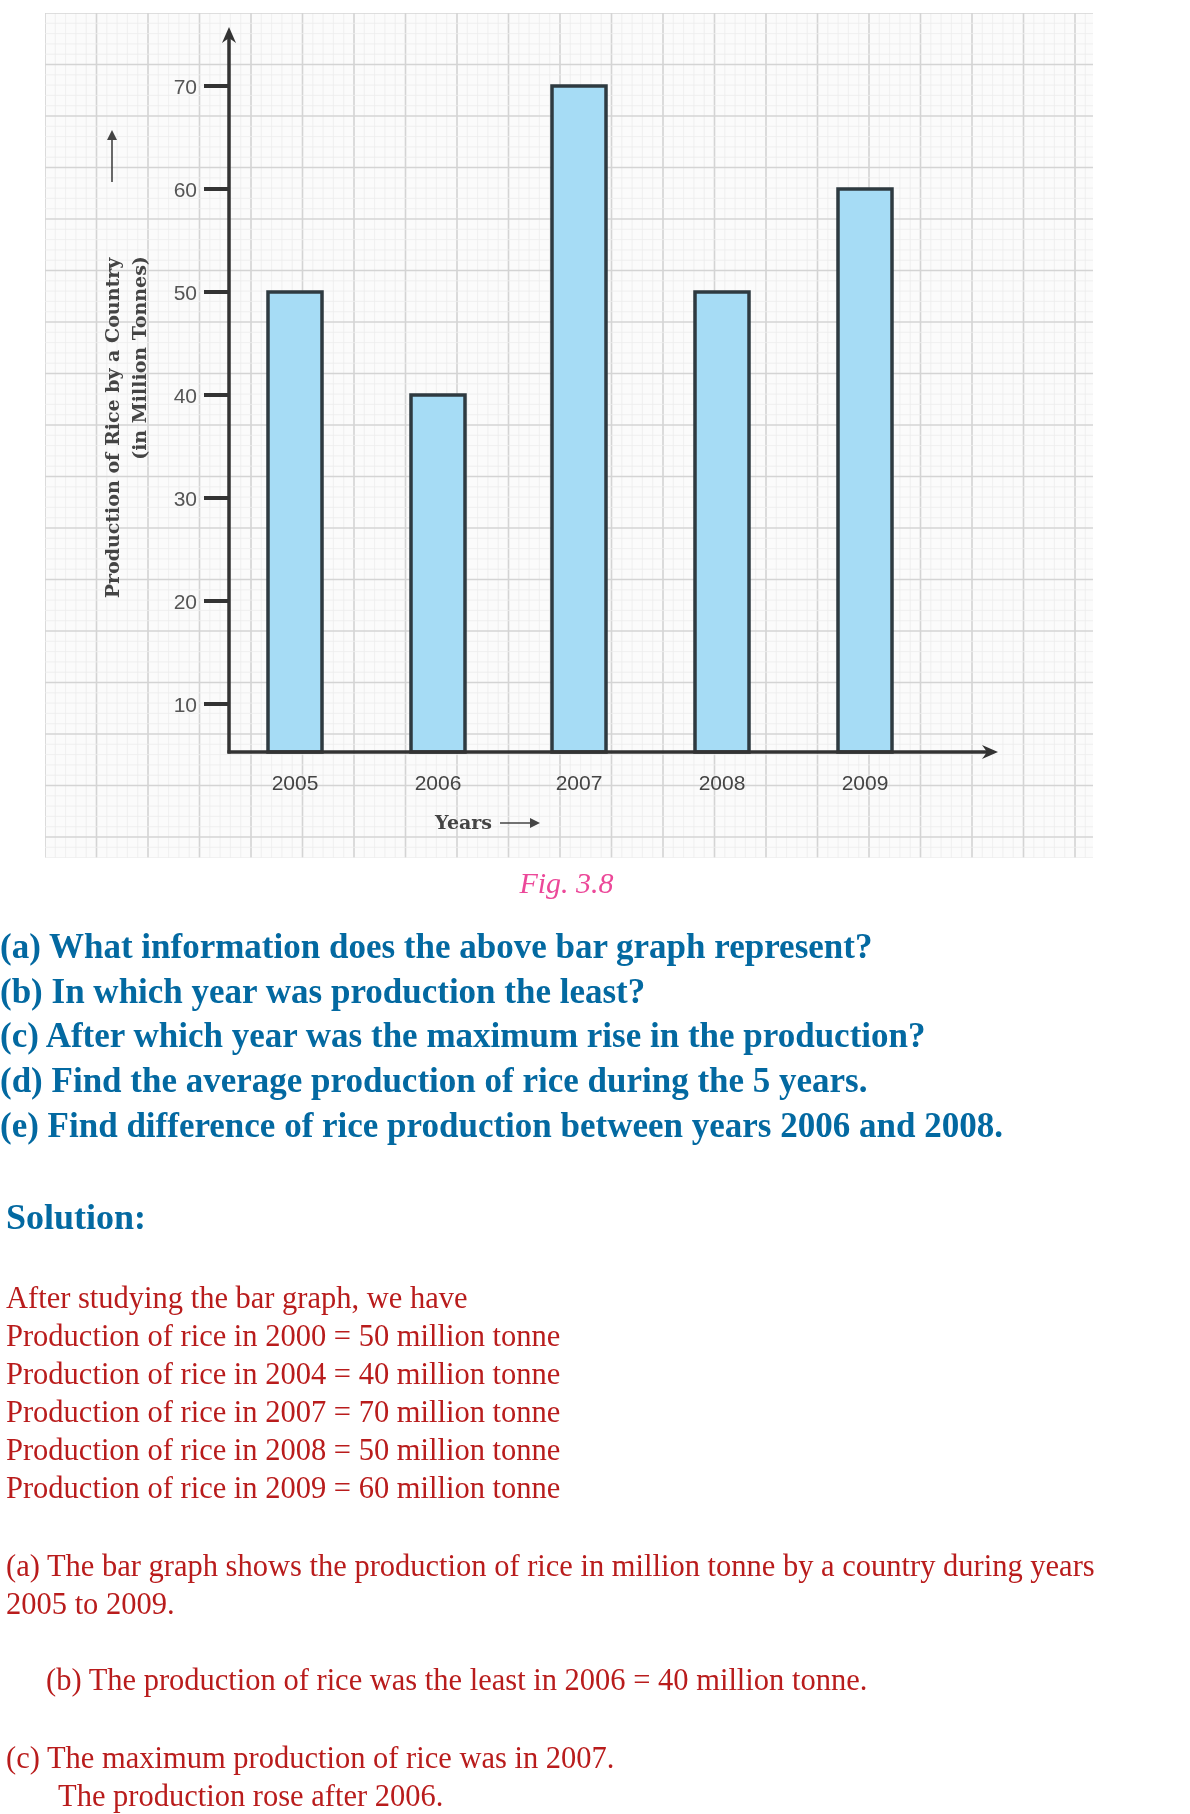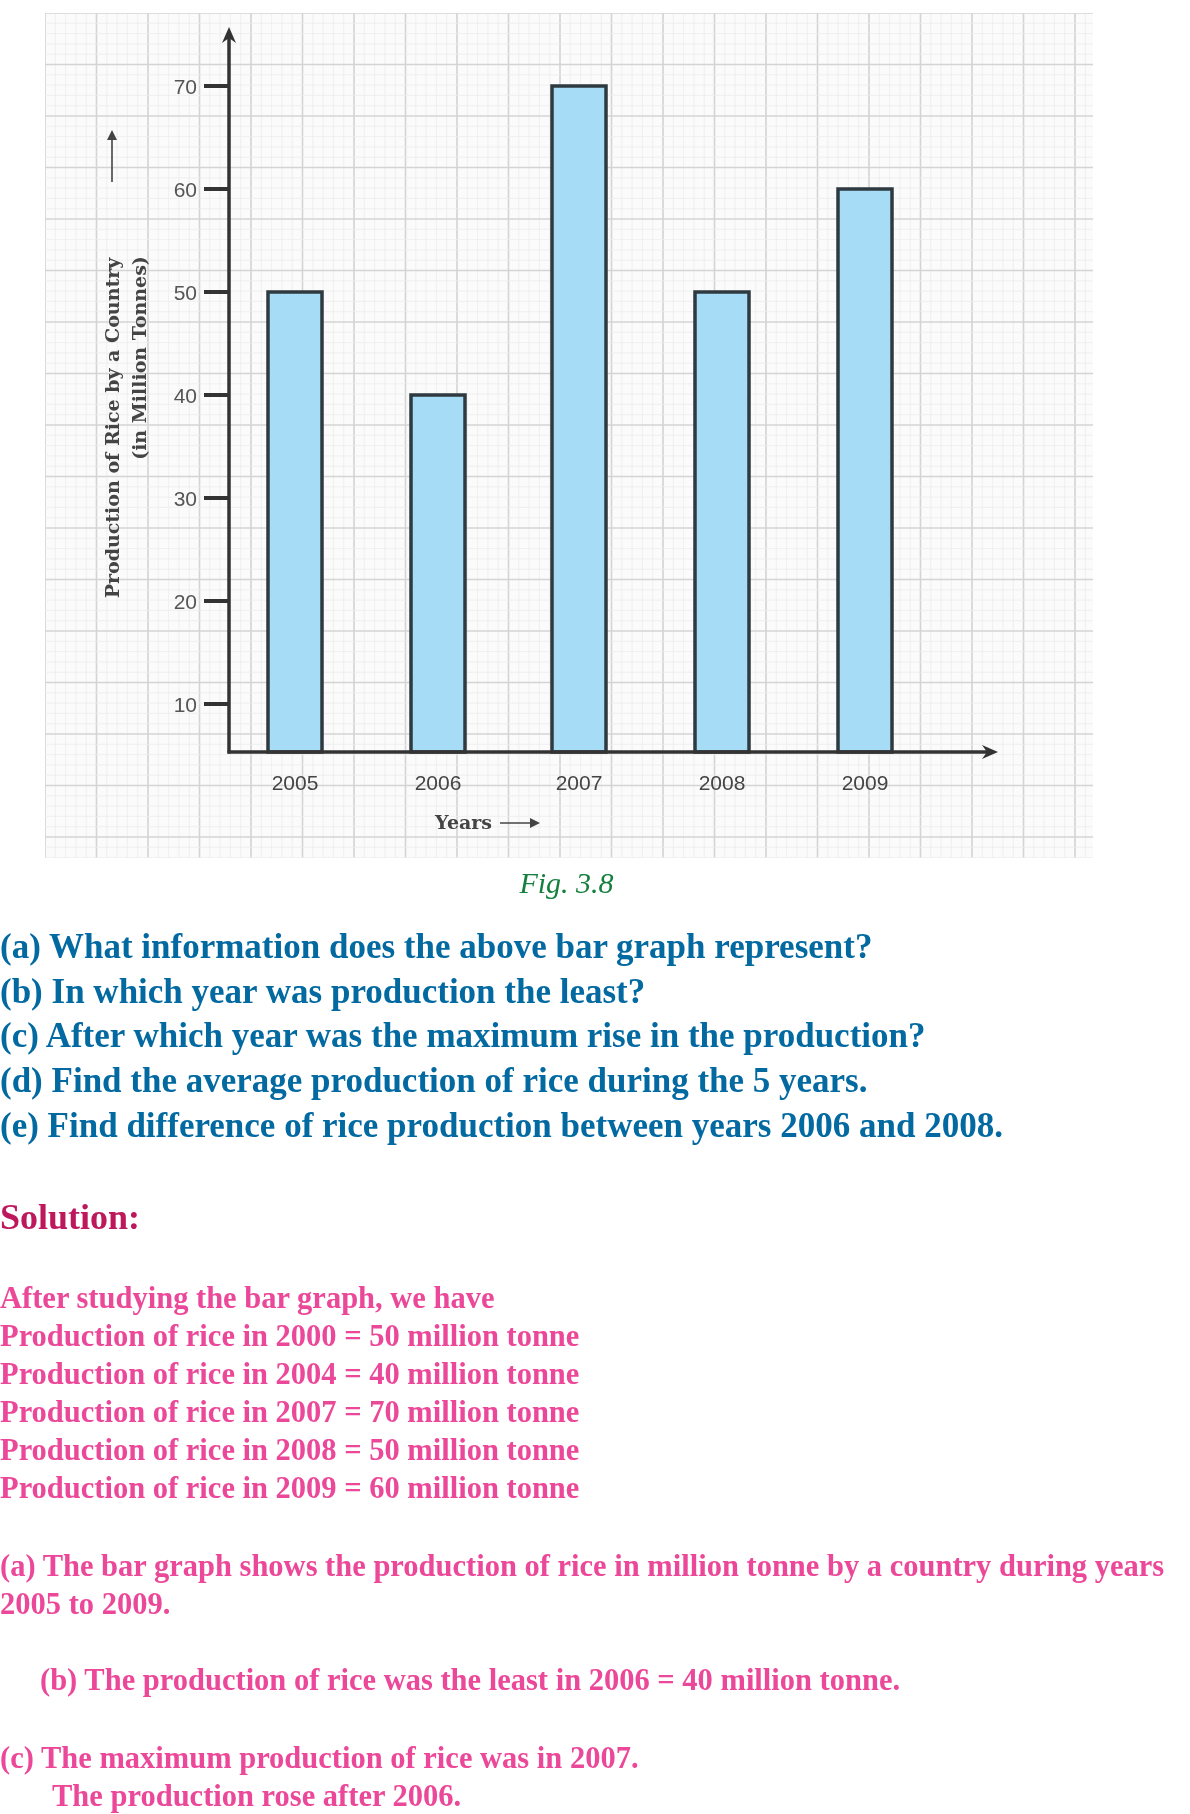--- a/index.html
+++ b/index.html
@@ -1,23 +1,23 @@
 <!DOCTYPE html>
 <html><head>
 <meta charset="utf-8">
 <style>
   html, body { margin: 0; padding: 0; background: #ffffff; }
   body { width: 1190px; height: 1814px; position: relative; overflow: hidden; font-family: "Liberation Serif", "DejaVu Serif", serif; color: #222; }
   .chart-wrap { position: absolute; left: 45px; top: 13px; width: 1048px; height: 845px; }
   .chart-wrap svg { position: absolute; left: 0; top: 0; }
-  .fig-caption { position: absolute; left: 0; width: 1133px; top: 866px; text-align: center; font-style: italic; font-size: 30px; color: #15803d; }
+  .fig-caption { position: absolute; left: 0; width: 1133px; top: 866px; text-align: center; font-style: italic; font-size: 30px; color: #ec4899; }
   .questions { position: absolute; left: 0; top: 925px; font-weight: bold; font-size: 35px; line-height: 44.7px; color: #0369a1; white-space: nowrap; }
   .questions div { height: 44.7px; }
-  .solution-title { position: absolute; left: 0; top: 1196px; font-weight: bold; font-size: 36px; color: #be185d; }
-  .body-text { position: absolute; left: 0; font-size: 30.5px; line-height: 38px; color: #ec4899; white-space: nowrap; font-weight: bold; }
+  .solution-title { position: absolute; left: 0; top: 1196px; font-weight: bold; font-size: 36px; color: #0369a1; padding-left: 6px; }
+  .body-text { position: absolute; left: 6px; font-size: 30.5px; line-height: 38px; color: #b91c1c; white-space: nowrap; }
   .indent { padding-left: 52px; }
 </style>
 </head>
 <body>
 
 <div class="chart-wrap">
   <svg id="chart-svg" width="1048" height="845" viewBox="0 0 1048 845">
       <rect x="0" y="0" width="1048" height="845" fill="#fbfbfb"></rect>
       <g>
         <line x1="0" y1="0" x2="0" y2="845" stroke="#d4d4d4" stroke-width="1.6"></line>

